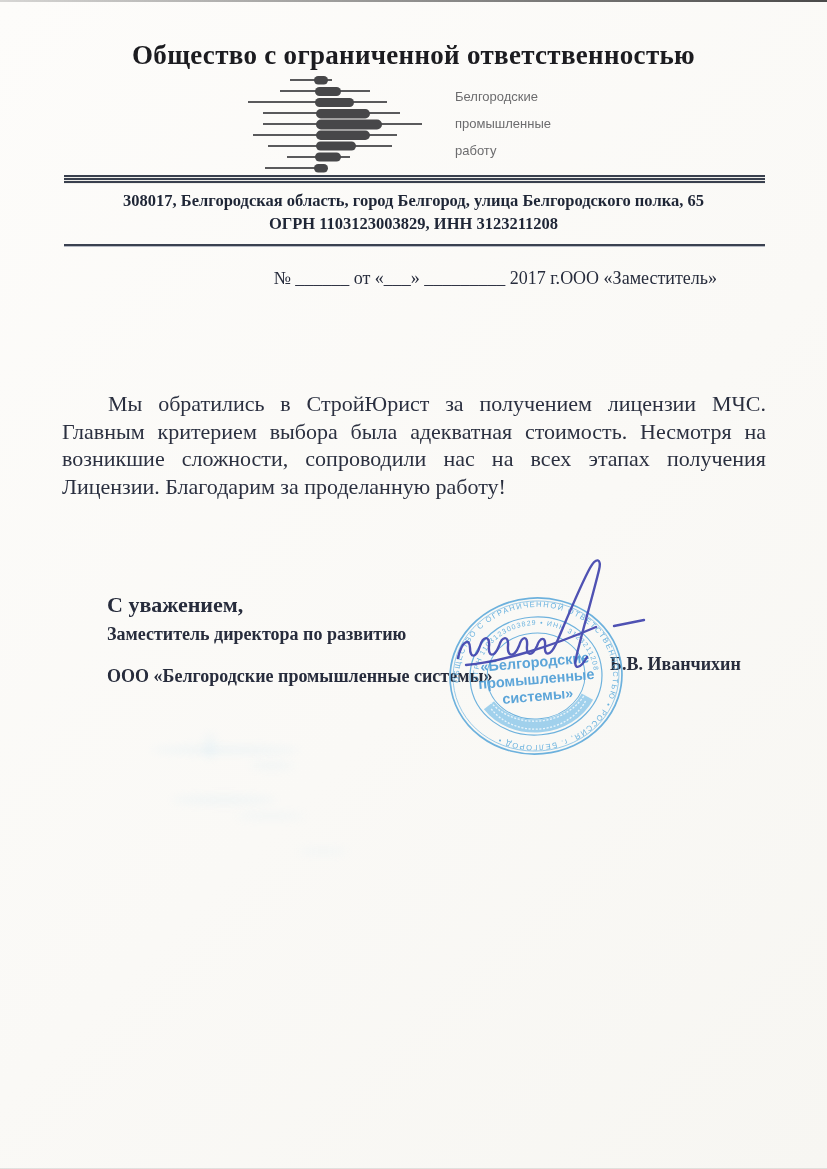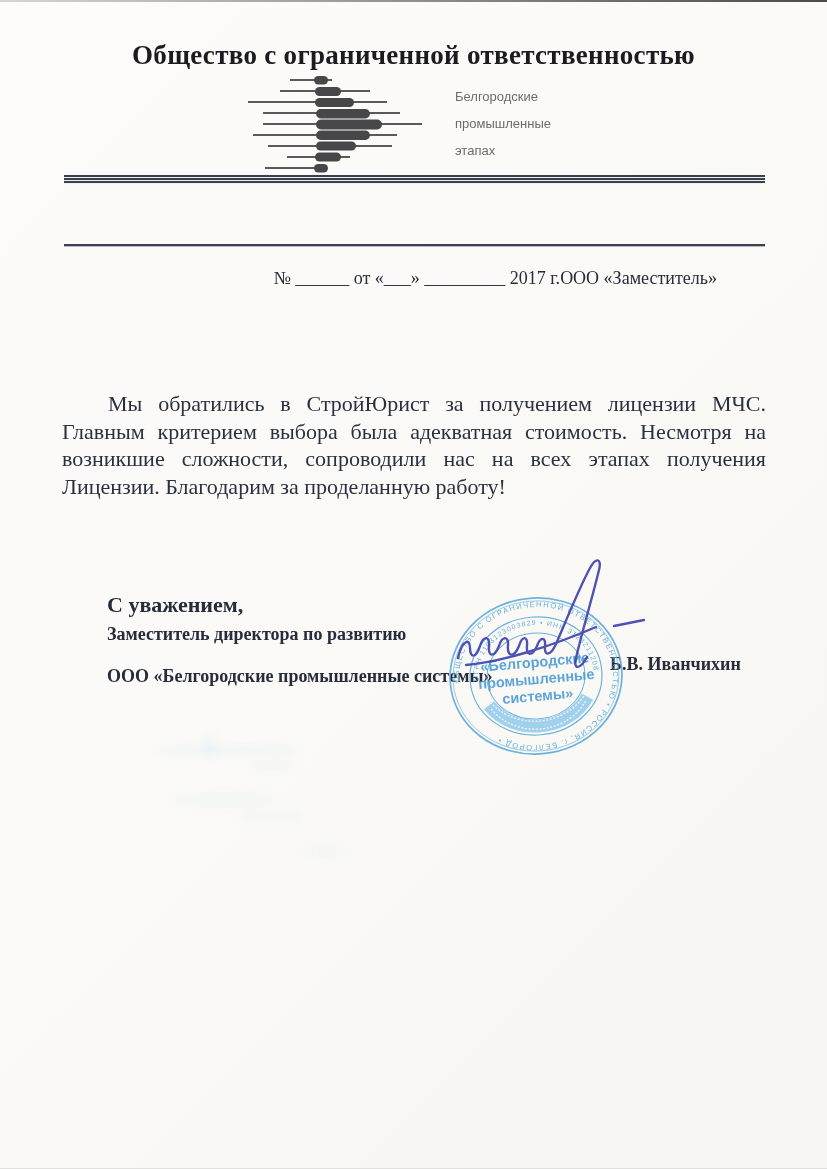--- a/index.html
+++ b/index.html
@@ -99,25 +99,29 @@
         <rect x="76" y="56.5" width="54" height="9.5" rx="4.7"></rect>
         <rect x="76" y="67.5" width="40" height="9" rx="4.5"></rect>
         <rect x="75" y="78.5" width="26" height="9" rx="4.5"></rect>
         <rect x="74" y="90" width="14" height="8.5" rx="4.2"></rect>
       </g>
     </svg>
   </div>
   <div class="logo-text">
     <div>Белгородские</div>
     <div>промышленные</div>
-    <div>этапах</div>
+    <div>работу</div>
   </div>
 
   <div class="rule-thick"></div>
 
+  <div class="address">
+    <div>308017, Белгородская область, город Белгород, улица Белгородского полка, 65</div>
+    <div>ОГРН 1103123003829, ИНН 3123211208</div>
+  </div>
 
   <div class="rule-thin"></div>
 
   <div class="ref-row">
     <span>№ ______ от «___» _________ 2017 г.</span>
     <span class="addressee">ООО «Заместитель»</span>
   </div>
 
   <p class="body-text">Мы обратились в СтройЮрист за получением лицензии МЧС. Главным критерием выбора была адекватная стоимость. Несмотря на возникшие сложности, сопроводили нас на всех этапах получения Лицензии. Благодарим за проделанную работу!</p>
 

